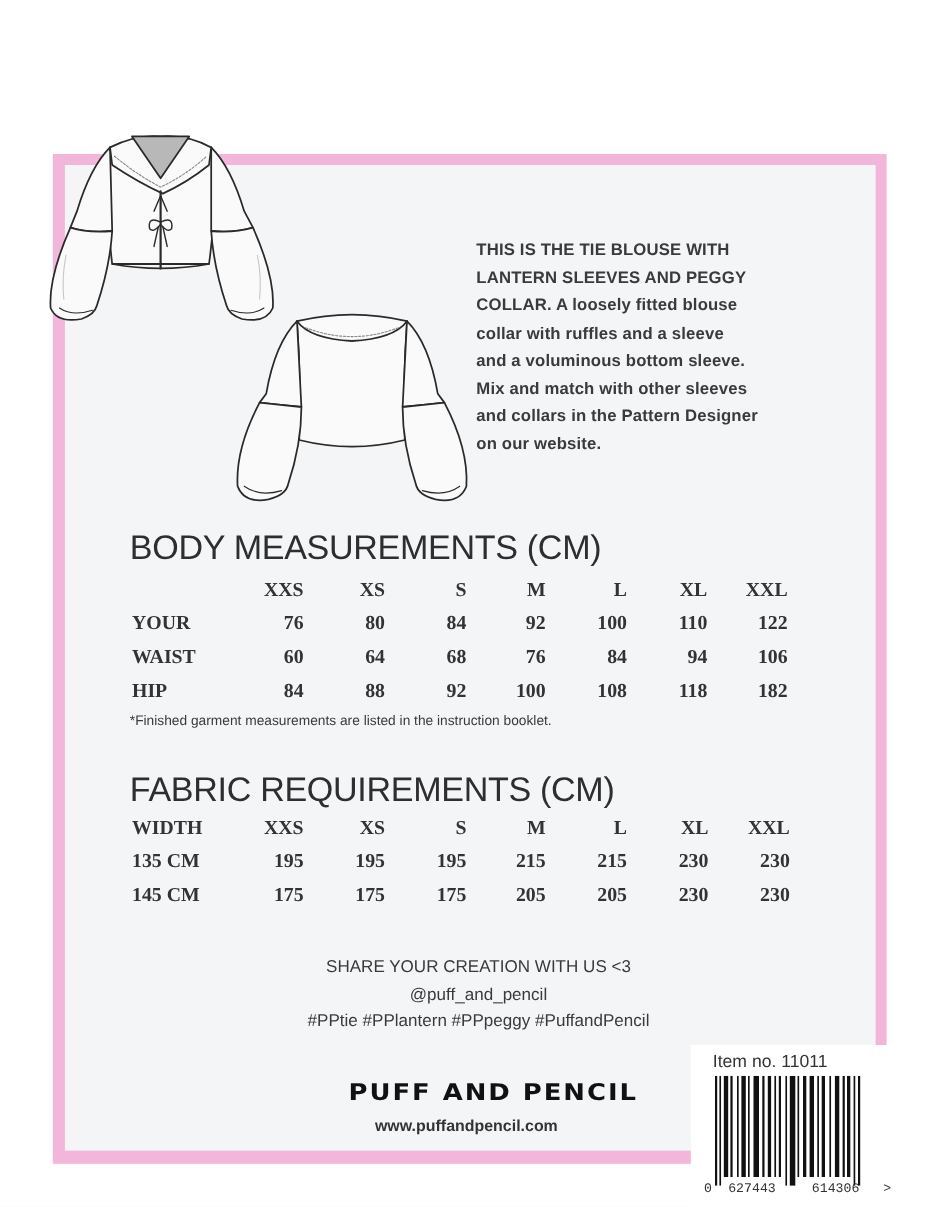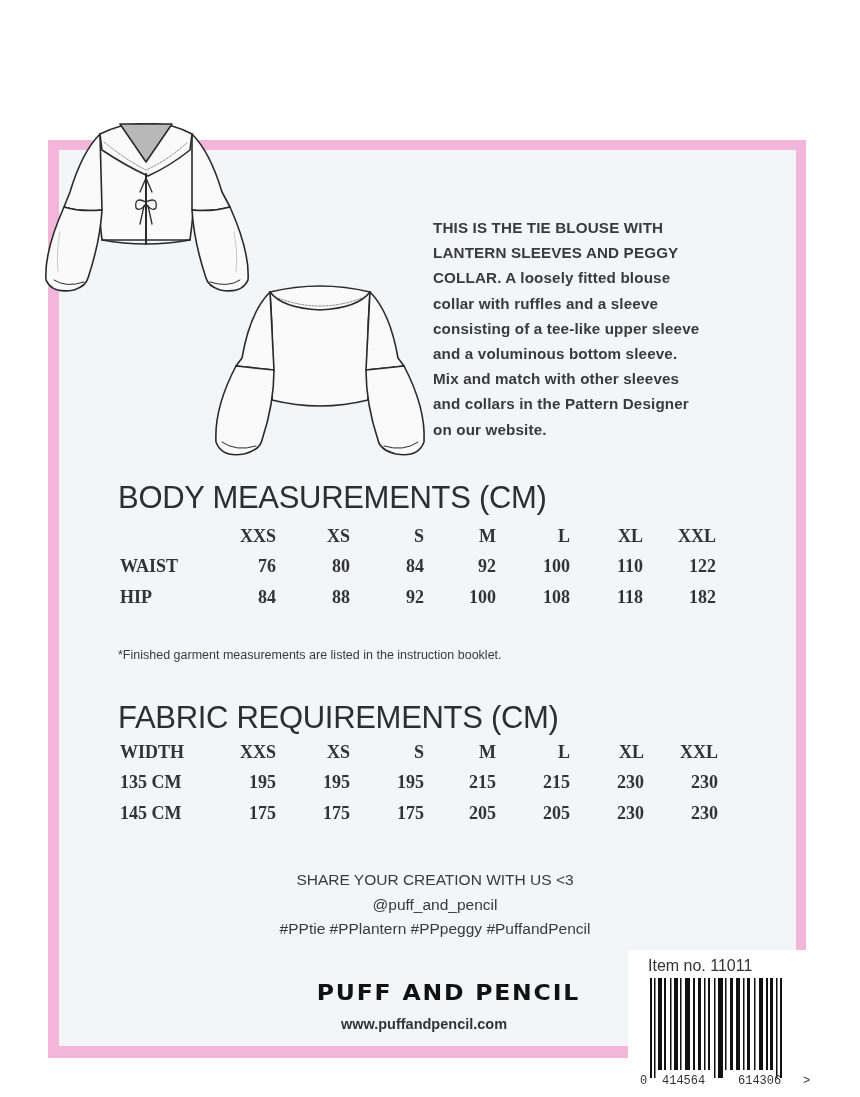--- a/index.html
+++ b/index.html
@@ -161,49 +161,58 @@
     <path d="M62 14 Q112 2 162 14 Q150 30 112 32 Q74 30 62 14 Z" fill="#fafafa"></path>
     <path d="M70 20 Q112 36 154 20" fill="none" stroke="#888" stroke-width="1" stroke-dasharray="2 1.5"></path>
   </svg>
 </div>
 
 <div class="description">
   <div>THIS IS THE TIE BLOUSE WITH</div>
   <div>LANTERN SLEEVES AND PEGGY</div>
   <div>COLLAR. A loosely fitted blouse</div>
   <div>collar with ruffles and a sleeve</div>
-  <div>consisting of a tee-like upper sleeve</div>
   <div>and a voluminous bottom sleeve.</div>
   <div>Mix and match with other sleeves</div>
   <div>and collars in the Pattern Designer</div>
   <div>on our website.</div>
 </div>
 
 <div class="section-title" id="body-title">BODY MEASUREMENTS (CM)</div>
 <table class="grid" id="body-table">
   <tbody>
       <tr>
     <th class="rowlabel"></th>
     <th class="c0">XXS</th>
     <th class="c1">XS</th>
     <th class="c2">S</th>
     <th class="c3">M</th>
     <th class="c4">L</th>
     <th class="c5">XL</th>
     <th class="c6">XXL</th>
   </tr>
   <tr>
-    <td class="rowlabel">WAIST</td>
+    <td class="rowlabel">YOUR</td>
     <td class="c0">76</td>
     <td class="c1">80</td>
     <td class="c2">84</td>
     <td class="c3">92</td>
     <td class="c4">100</td>
     <td class="c5">110</td>
     <td class="c6">122</td>
+  </tr>
+  <tr>
+    <td class="rowlabel">WAIST</td>
+    <td class="c0">60</td>
+    <td class="c1">64</td>
+    <td class="c2">68</td>
+    <td class="c3">76</td>
+    <td class="c4">84</td>
+    <td class="c5">94</td>
+    <td class="c6">106</td>
   </tr>
   <tr>
     <td class="rowlabel">HIP</td>
     <td class="c0">84</td>
     <td class="c1">88</td>
     <td class="c2">92</td>
     <td class="c3">100</td>
     <td class="c4">108</td>
     <td class="c5">118</td>
     <td class="c6">182</td>
@@ -284,15 +293,15 @@
       <rect x="106" y="0" width="1.5" height="92"></rect>
       <rect x="111" y="0" width="4" height="92"></rect>
       <rect x="118" y="0" width="2" height="92"></rect>
       <rect x="122" y="0" width="3" height="92"></rect>
       <rect x="128" y="0" width="1.5" height="100"></rect>
       <rect x="132" y="0" width="2" height="100"></rect>
     </g>
   </svg>
 </div>
 <div class="barcode-digits" style="left:640px;">0</div>
-<div class="barcode-digits" style="left:662px;">414564</div>
+<div class="barcode-digits" style="left:662px;">627443</div>
 <div class="barcode-digits" style="left:738px;">614306</div>
 <div class="barcode-digits" style="left:803px;">&gt;</div>
 
 </body></html>

